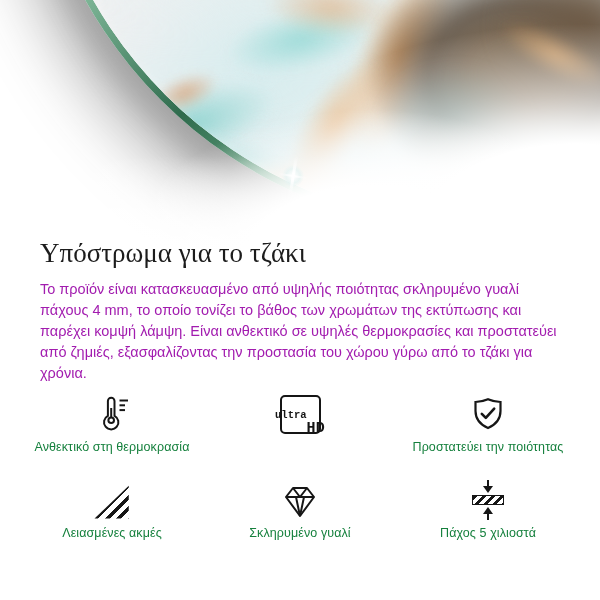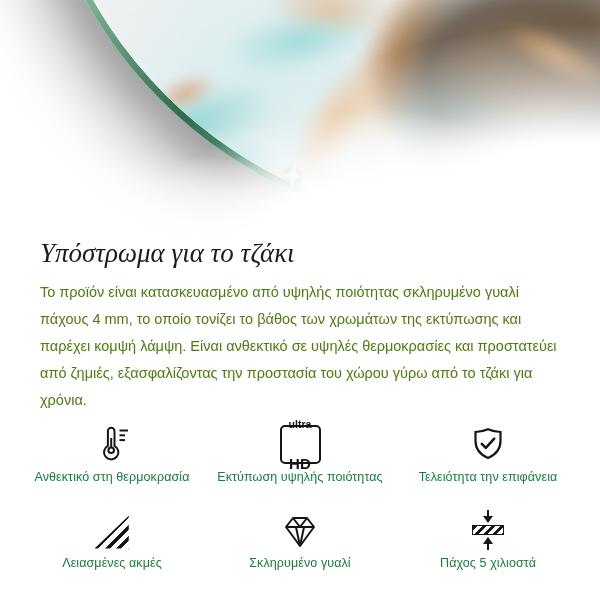--- a/index.html
+++ b/index.html
@@ -33,31 +33,31 @@
     background:linear-gradient(to bottom,rgba(255,255,255,0),rgba(255,255,255,.95) 42%,rgba(255,255,255,.95) 58%,rgba(255,255,255,0));}
   .sparkle .ray-h{position:absolute;left:0;top:50%;width:100%;height:2px;
     transform:translateY(-50%) rotate(9deg);
     background:linear-gradient(to right,rgba(255,255,255,0),rgba(255,255,255,.9) 45%,rgba(255,255,255,.9) 55%,rgba(255,255,255,0));}
   .sparkle .glow{position:absolute;left:50%;top:50%;width:22px;height:22px;border-radius:50%;
     transform:translate(-50%,-50%);
     background:radial-gradient(circle,rgba(255,255,255,1) 0%,rgba(225,243,243,.6) 45%,rgba(255,255,255,0) 72%);}
   
   .content{position:relative;z-index:5;margin-top:-24px;padding:0 40px;}
   .page-title{font-family:"Liberation Serif",serif;font-weight:400;color:#1c1c1c;
-    font-size:27px;line-height:34px;margin:0;font-style:italic;}
-  .description{width:522px;margin:9px 0 0;font-size:14.5px;line-height:27px;color:#4d7c0f;}
+    font-size:27px;line-height:34px;margin:0;}
+  .description{width:522px;margin:9px 0 0;font-size:14.5px;line-height:21px;color:#a21caf;}
   
   .features{margin:4px -22px 0;display:grid;grid-template-columns:repeat(3,1fr);row-gap:20px;}
   .feature{display:flex;flex-direction:column;align-items:center;}
   .icon-box{height:46px;display:flex;align-items:flex-end;justify-content:center;}
   .feature-label{margin-top:6px;font-size:12.5px;color:#15803d;letter-spacing:.1px;}
   svg.ic{display:block;}
   
   .uhd{width:37px;height:35px;border:2.5px solid #151515;border-radius:5px;
-    display:flex;flex-direction:column;align-items:center;justify-content:center;color:#151515;}
+    display:flex;flex-direction:row;align-items:center;justify-content:center;color:#151515;font-family:Liberation Mono, monospace;}
   .uhd .t1{font-size:10.5px;font-weight:700;line-height:10px;}
   .uhd .t2{font-size:15px;font-weight:800;line-height:14px;letter-spacing:.2px;margin-top:28px;}
   
   .edges{width:38px;height:36px;
     clip-path:polygon(4% 96%, 94% 5%, 94% 96%);
     background:repeating-linear-gradient(135deg,#161616 0px,#161616 3.4px,rgba(0,0,0,0) 3.4px,rgba(0,0,0,0) 8.2px);}
   
   .thick{display:flex;flex-direction:column;align-items:center;}
   .thick .stem{width:2.5px;height:6px;background:#161616;}
   .thick .head-down{width:0;height:0;border-left:5.5px solid transparent;border-right:5.5px solid transparent;border-top:7px solid #161616;}
@@ -120,31 +120,30 @@
       <div class="feature-label">Ανθεκτικό στη θερμοκρασία</div>
     </div>
 
     <div class="feature">
       <div class="icon-box">
         <div class="uhd">
           <div class="t1">ultra</div>
           <div class="t2">HD</div>
         </div>
       </div>
-      <div class="feature-label">Εκτύπωση υψηλής ποιότητας</div>
     </div>
 
     <div class="feature">
       <div class="icon-box">
         <svg class="ic" width="40" height="40" viewBox="0 0 40 40" fill="none" stroke="#161616">
           <path stroke-width="2.2" d="M20,5.2 C23.5,6.8 28,7.8 32.5,8 L32.5,17 C32.5,25 27.3,30.8 20,34 C12.7,30.8 7.5,25 7.5,17 L7.5,8 C12,7.8 16.5,6.8 20,5.2 Z"></path>
           <path stroke-width="2.6" stroke-linecap="round" stroke-linejoin="round" d="M13.8,19.8 L17.8,23.8 L26.2,14.6"></path>
         </svg>
       </div>
-      <div class="feature-label">Τελειότητα την επιφάνεια</div>
+      <div class="feature-label">Προστατεύει την ποιότητας</div>
     </div>
 
     <div class="feature">
       <div class="icon-box">
         <div class="edges"></div>
       </div>
       <div class="feature-label">Λειασμένες ακμές</div>
     </div>
 
     <div class="feature">

